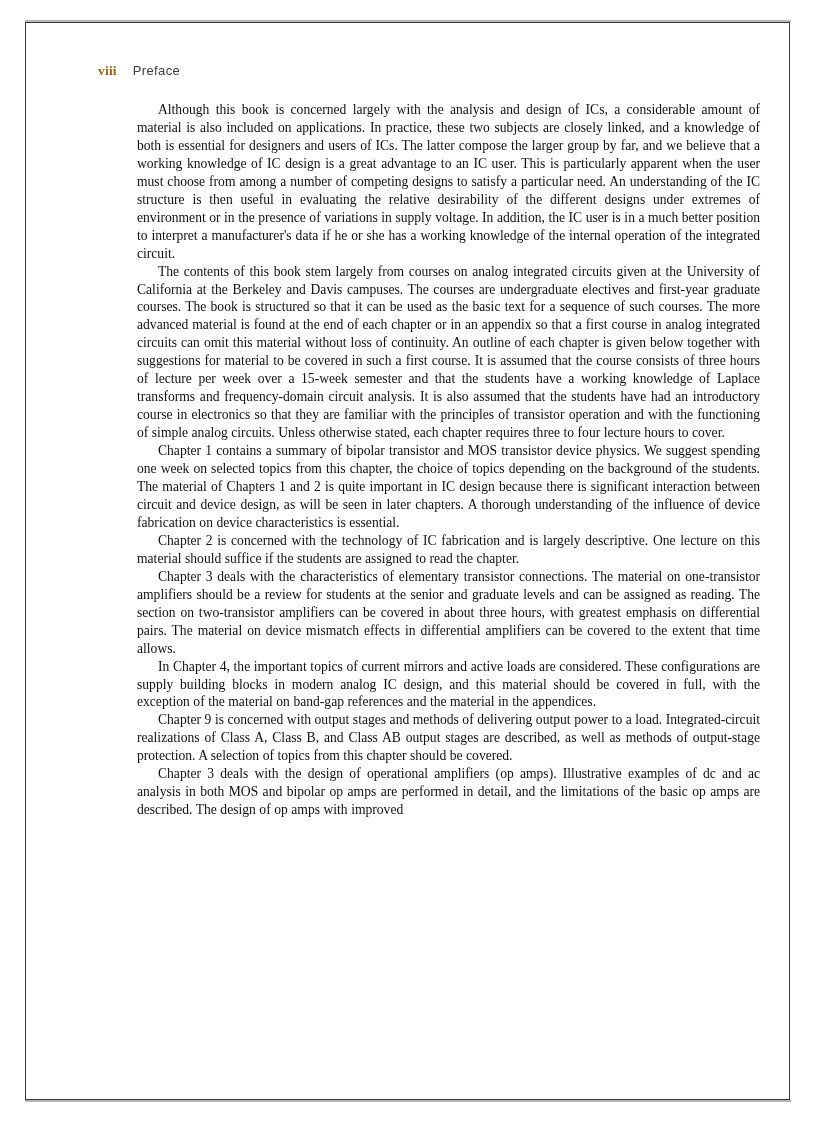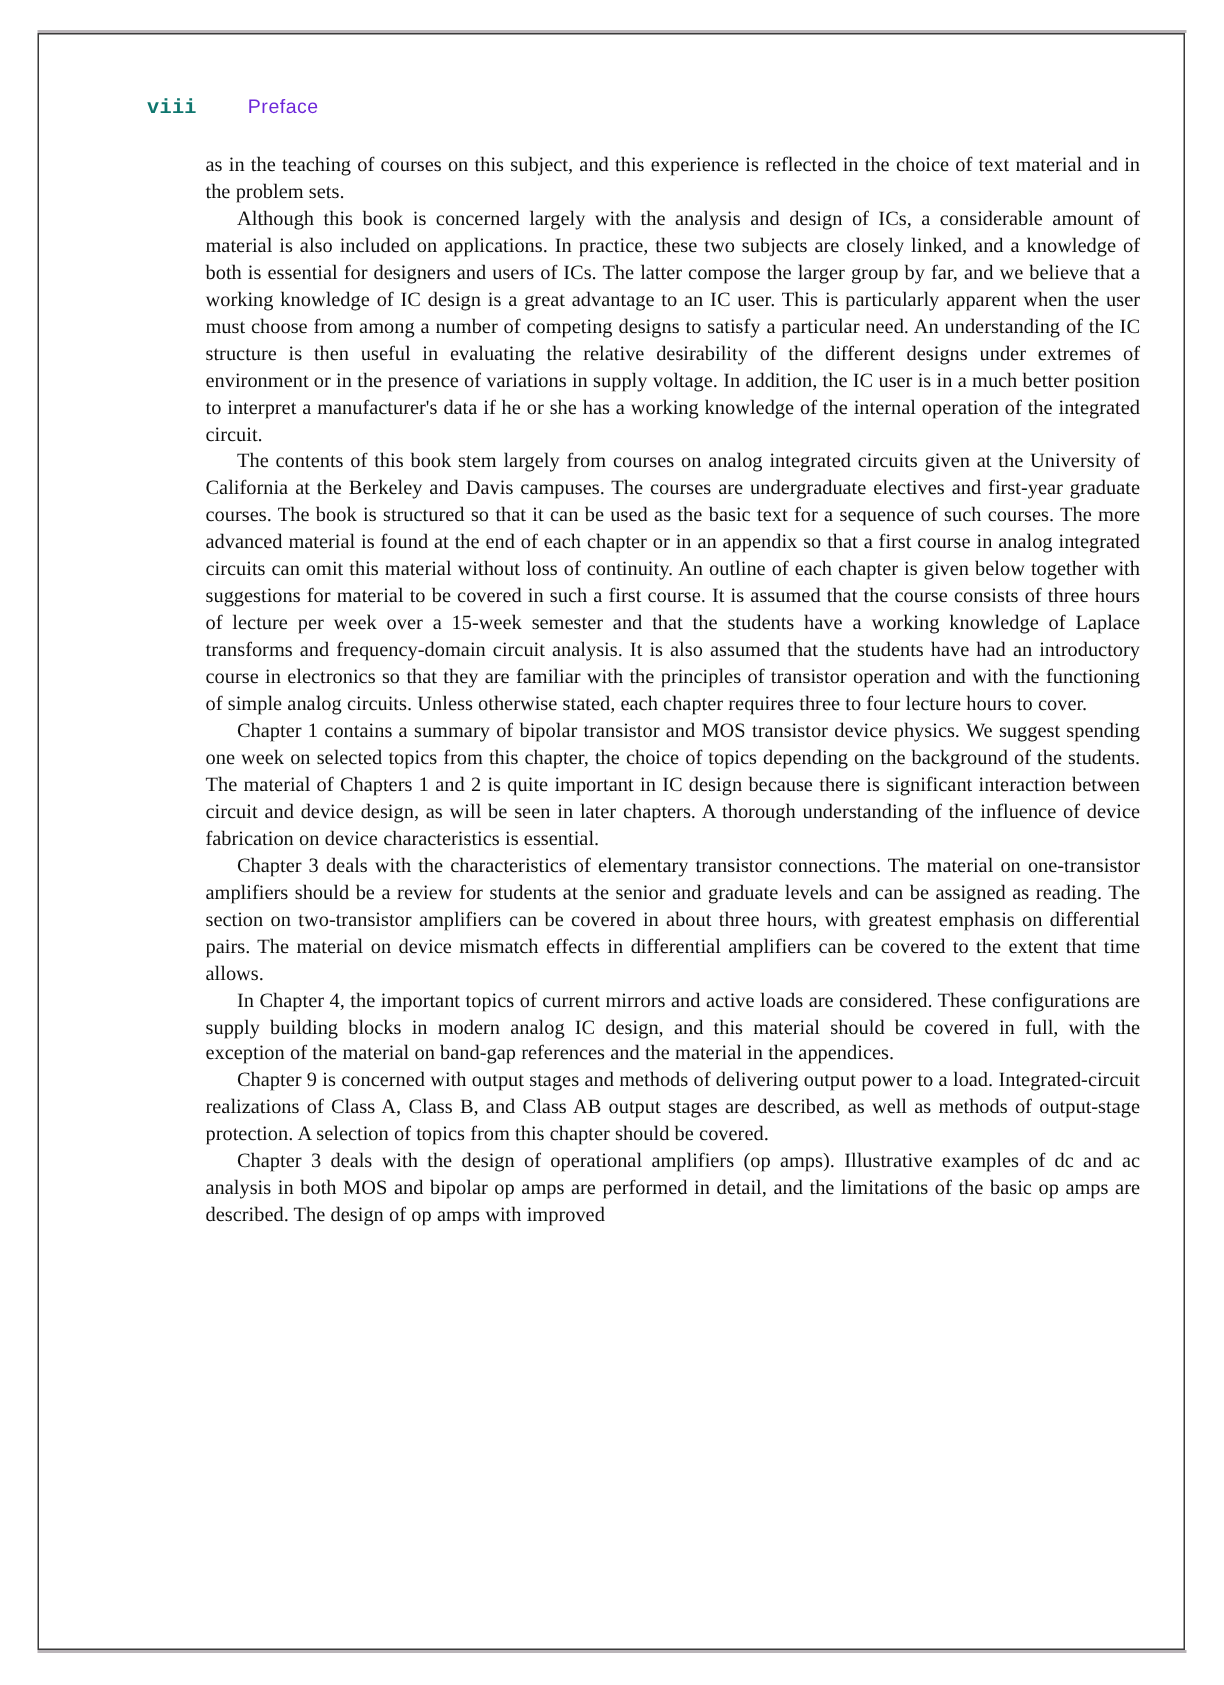--- a/index.html
+++ b/index.html
@@ -58,31 +58,31 @@
   
   .running-head {
     position: absolute;
     left: 72px;
     top: 40px;
     display: flex;
     align-items: baseline;
     white-space: nowrap;
   }
   .folio {
-    font-family: Liberation Mono, monospace;
+    font-family: Liberation Serif, serif;
     font-weight: bold;
     font-size: 13.5px;
-    color: #0f766e;
+    color: #a16207;
     letter-spacing: 0.2px;
   }
   .head-title {
     font-family: "Liberation Sans", "DejaVu Sans", sans-serif;
     font-size: 13px;
-    color: #6d28d9;
-    margin-left: 34px;
+    color: #404040;
+    margin-left: 16px;
     letter-spacing: 0.35px;
   }
 
   
   .text-column {
     position: absolute;
     left: 111px;
     top: 78px;
     width: 623px;
   }
@@ -114,24 +114,24 @@
   <div class="scan-edge-bottom"></div>
 
   <div class="page-sheet">
 
     <div class="running-head">
       <span class="folio">viii</span>
       <span class="head-title">Preface</span>
     </div>
 
     <div class="text-column">
-        <p class="para cont">as in the teaching of courses on this subject, and this experience is reflected in the choice of text material and in the problem sets.</p>
         <p class="para indent">Although this book is concerned largely with the analysis and design of ICs, a considerable amount of material is also included on applications. In practice, these two subjects are closely linked, and a knowledge of both is essential for designers and users of ICs. The latter compose the larger group by far, and we believe that a working knowledge of IC design is a great advantage to an IC user. This is particularly apparent when the user must choose from among a number of competing designs to satisfy a particular need. An understanding of the IC structure is then useful in evaluating the relative desirability of the different designs under extremes of environment or in the presence of variations in supply voltage. In addition, the IC user is in a much better position to interpret a manufacturer's data if he or she has a working knowledge of the internal operation of the integrated circuit.</p>
         <p class="para indent">The contents of this book stem largely from courses on analog integrated circuits given at the University of California at the Berkeley and Davis campuses. The courses are undergraduate electives and first-year graduate courses. The book is structured so that it can be used as the basic text for a sequence of such courses. The more advanced material is found at the end of each chapter or in an appendix so that a first course in analog integrated circuits can omit this material without loss of continuity. An outline of each chapter is given below together with suggestions for material to be covered in such a first course. It is assumed that the course consists of three hours of lecture per week over a 15-week semester and that the students have a working knowledge of Laplace transforms and frequency-domain circuit analysis. It is also assumed that the students have had an introductory course in electronics so that they are familiar with the principles of transistor operation and with the functioning of simple analog circuits. Unless otherwise stated, each chapter requires three to four lecture hours to cover.</p>
         <p class="para indent">Chapter 1 contains a summary of bipolar transistor and MOS transistor device physics. We suggest spending one week on selected topics from this chapter, the choice of topics depending on the background of the students. The material of Chapters 1 and 2 is quite important in IC design because there is significant interaction between circuit and device design, as will be seen in later chapters. A thorough understanding of the influence of device fabrication on device characteristics is essential.</p>
+        <p class="para indent">Chapter 2 is concerned with the technology of IC fabrication and is largely descriptive. One lecture on this material should suffice if the students are assigned to read the chapter.</p>
         <p class="para indent">Chapter 3 deals with the characteristics of elementary transistor connections. The material on one-transistor amplifiers should be a review for students at the senior and graduate levels and can be assigned as reading. The section on two-transistor amplifiers can be covered in about three hours, with greatest emphasis on differential pairs. The material on device mismatch effects in differential amplifiers can be covered to the extent that time allows.</p>
         <p class="para indent">In Chapter 4, the important topics of current mirrors and active loads are considered. These configurations are supply building blocks in modern analog IC design, and this material should be covered in full, with the exception of the material on band-gap references and the material in the appendices.</p>
         <p class="para indent">Chapter 9 is concerned with output stages and methods of delivering output power to a load. Integrated-circuit realizations of Class A, Class B, and Class AB output stages are described, as well as methods of output-stage protection. A selection of topics from this chapter should be covered.</p>
         <p class="para indent">Chapter 3 deals with the design of operational amplifiers (op amps). Illustrative examples of dc and ac analysis in both MOS and bipolar op amps are performed in detail, and the limitations of the basic op amps are described. The design of op amps with improved</p>
       </div>
 
   </div>
 </div>
 
 </body></html>

